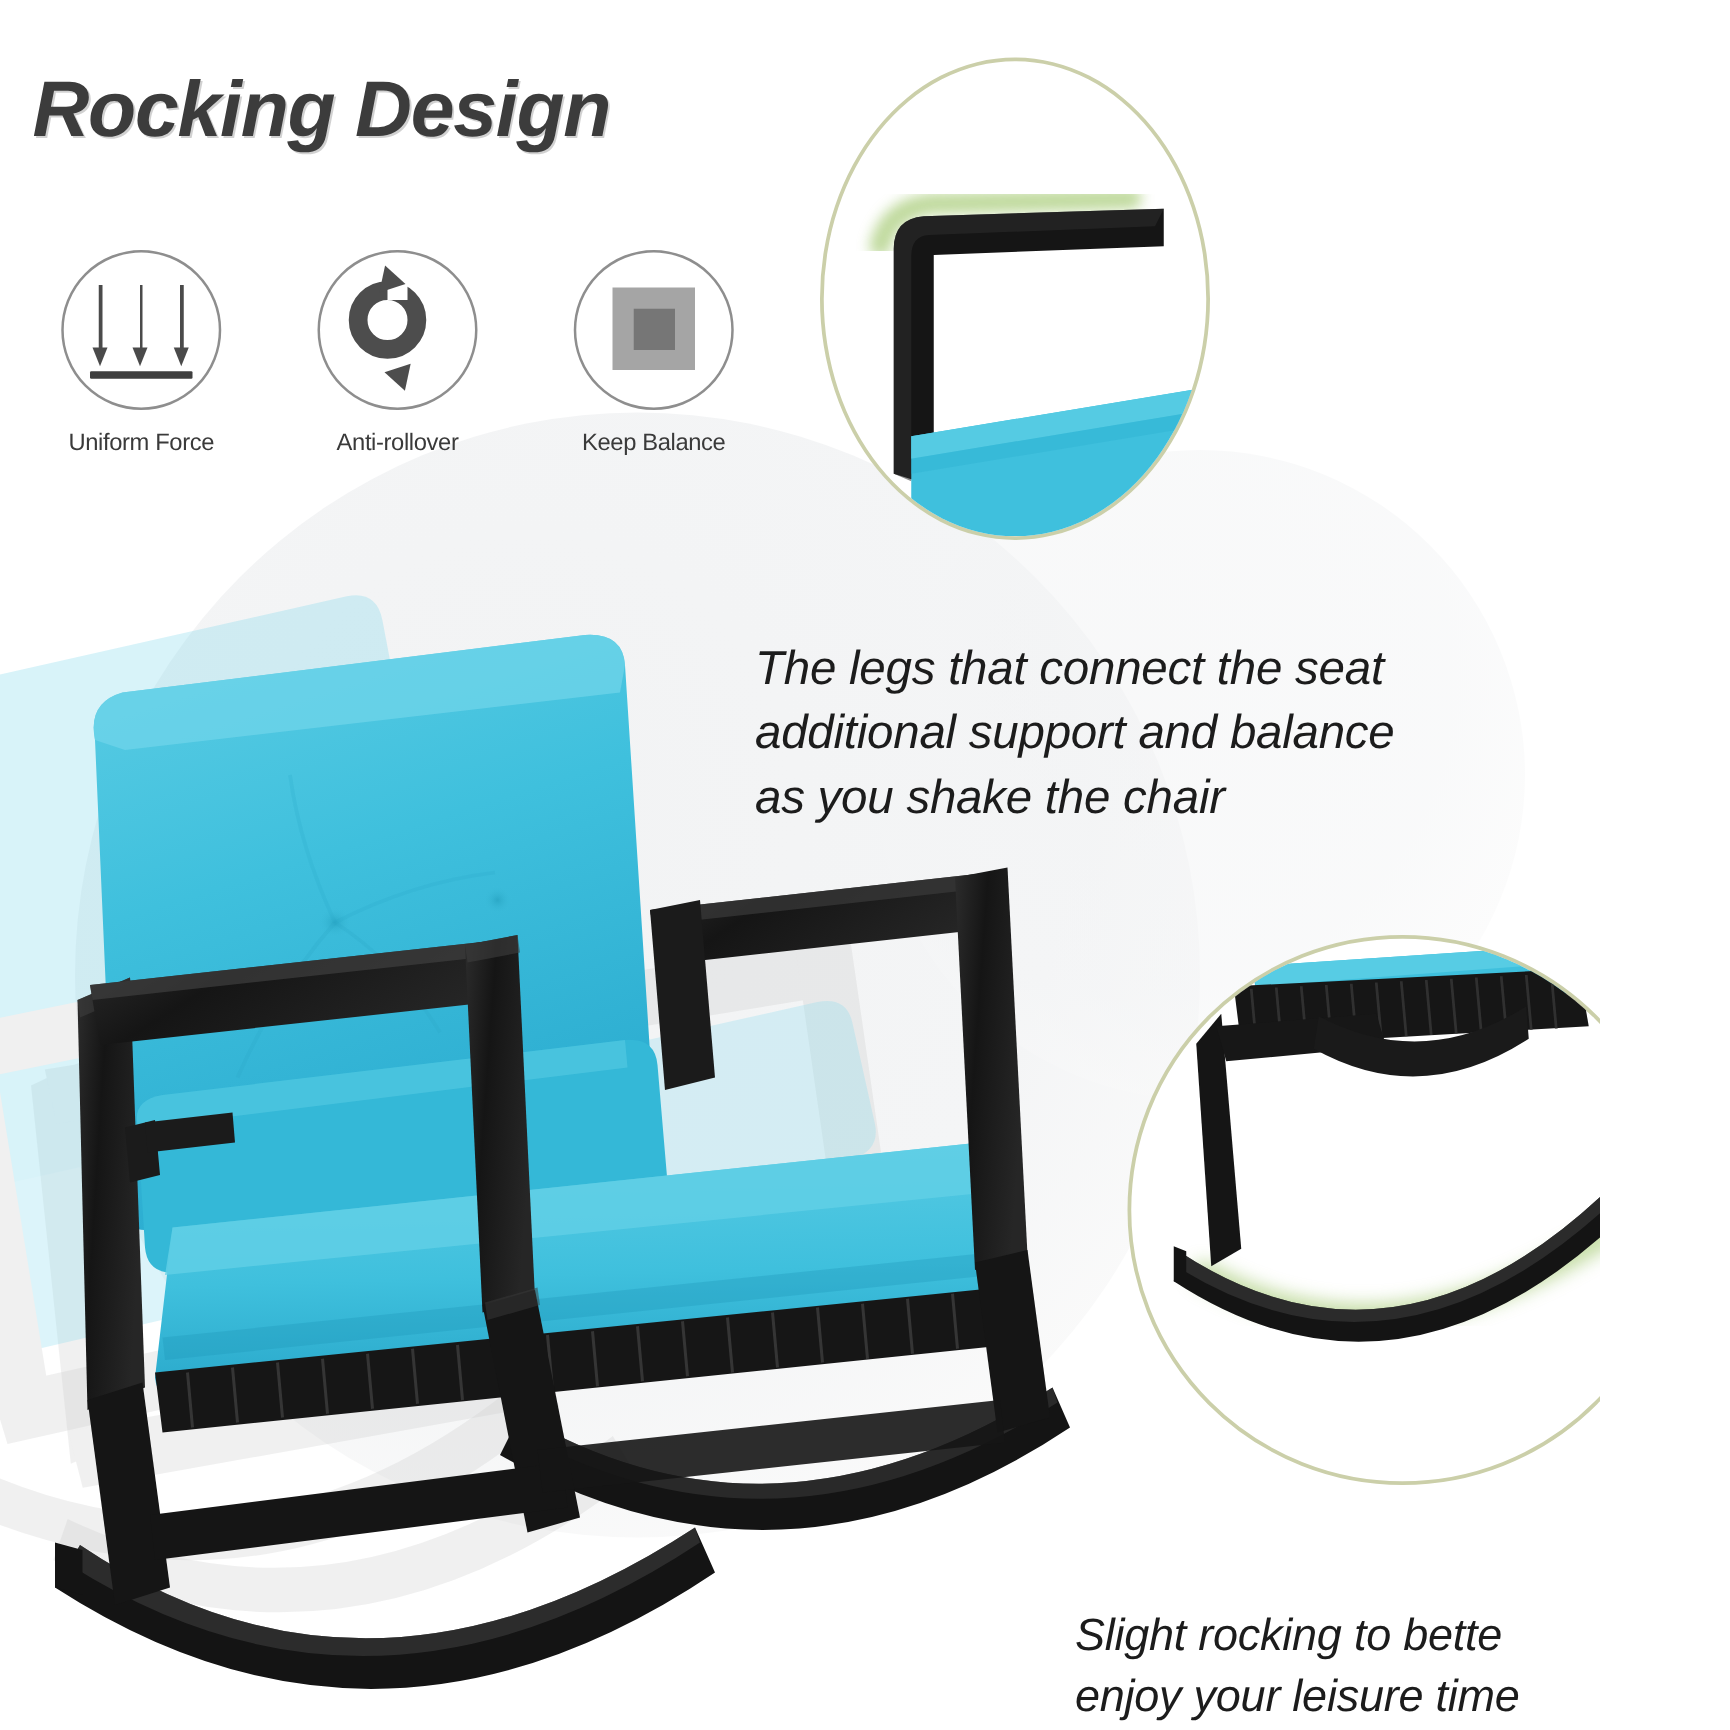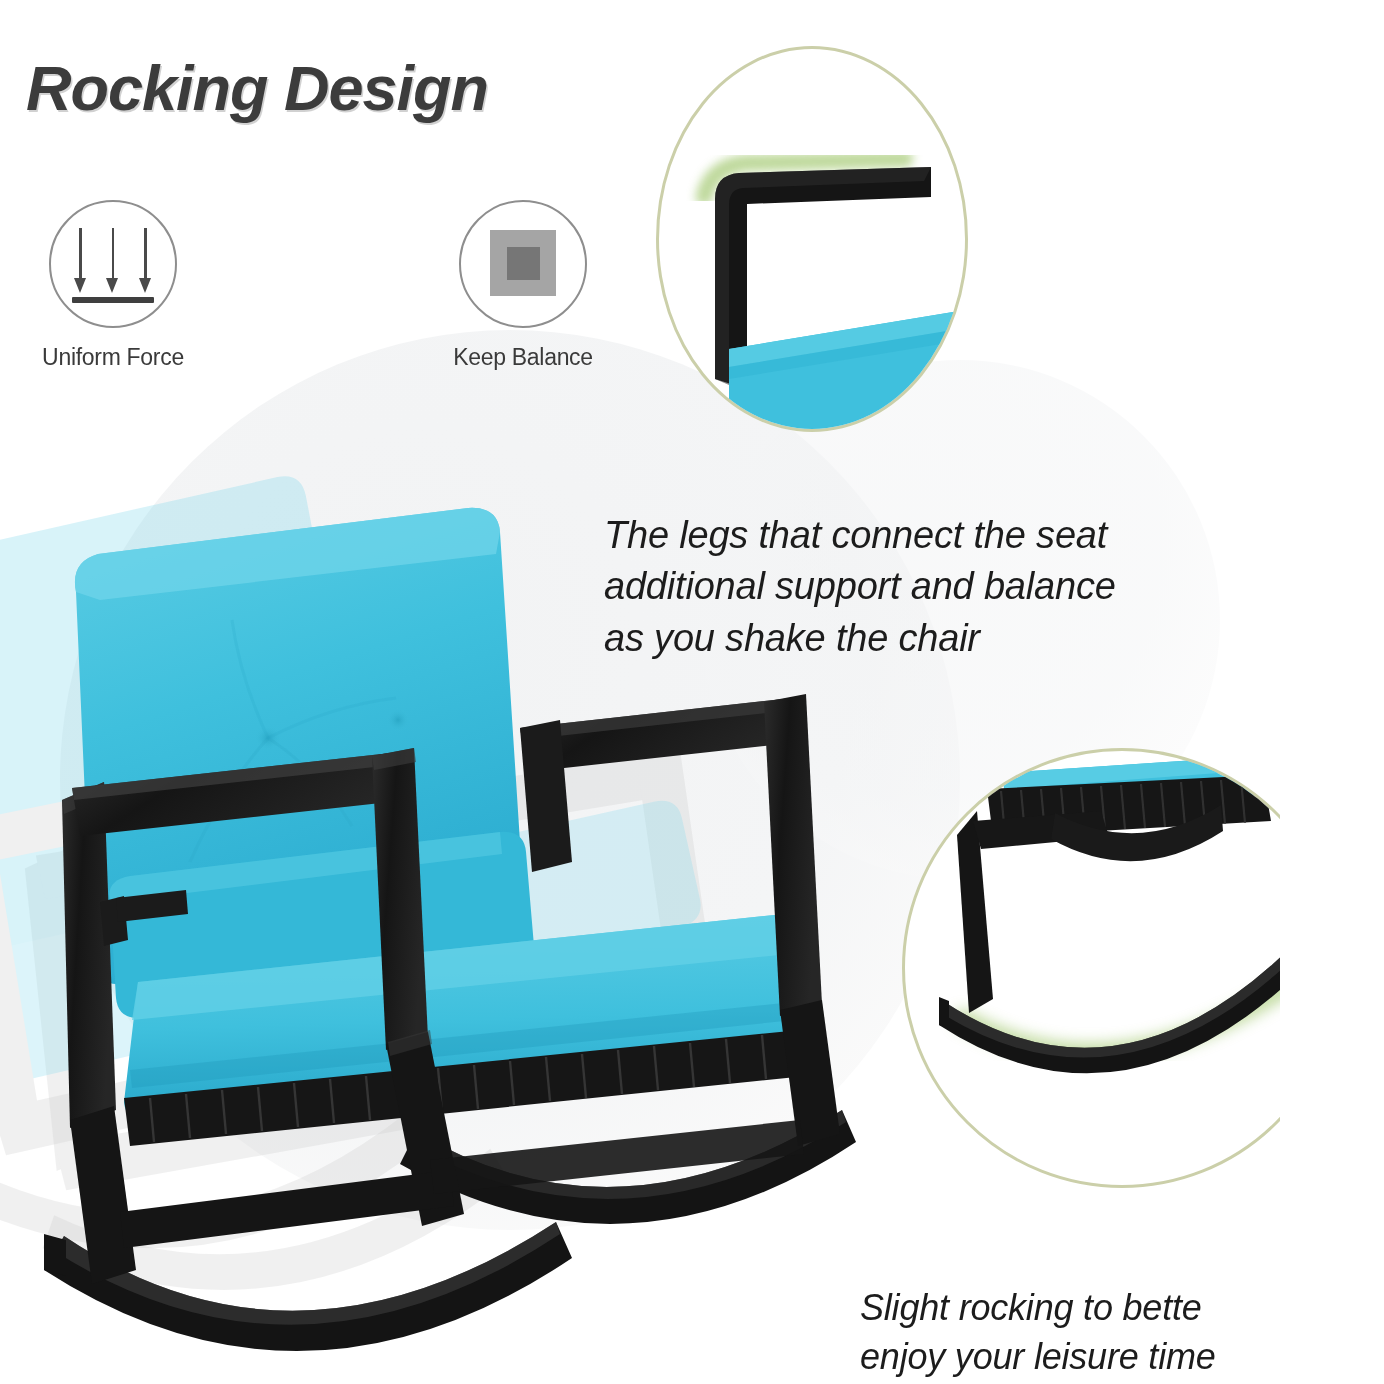--- a/index.html
+++ b/index.html
@@ -17,21 +17,21 @@
          font-size:63px;font-weight:bold;font-style:italic;
          letter-spacing:-1px;color:#3c3c3c;white-space:nowrap;
          text-shadow:1.5px 1.5px 0 rgba(0,0,0,.18);}
 
   
   .features{position:absolute;left:18px;top:200px;width:600px;height:200px;}
   .feature{position:absolute;top:0;width:190px;text-align:center;}
   .f0{left:0px;}.f1{left:205px;}.f2{left:410px;}
   .f-circle{width:124px;height:124px;border-radius:50%;border:2.6px solid #8e8e8e;
             margin:0 auto;position:relative;background:#fff;}
-  .f-label{margin-top:16px;font-size:23px;color:#3a3a3a;letter-spacing:-.3px;white-space:nowrap;}
+  .f-label{margin-top:16px;font-size:19px;color:#3a3a3a;letter-spacing:-.3px;white-space:nowrap;}
 
   
   .uf-arrow{position:absolute;top:26px;width:2.6px;height:52px;background:#4a4a4a;}
   .uf-arrow:after{content:"";position:absolute;left:-5.2px;top:50px;
         border-left:6.5px solid transparent;border-right:6.5px solid transparent;
         border-top:15px solid #4a4a4a;}
   .uf-a1{left:28px;}.uf-a2{left:60.5px;}.uf-a3{left:93px;}
   .uf-bar{position:absolute;left:21px;top:95px;width:82px;height:6px;background:#3f3f3f;border-radius:1px;}
 
   
@@ -87,20 +87,30 @@
     <div class="feature f0">
       <div class="f-circle">
         <div class="uf-arrow uf-a1"></div>
         <div class="uf-arrow uf-a2"></div>
         <div class="uf-arrow uf-a3"></div>
         <div class="uf-bar"></div>
       </div>
       <div class="f-label">Uniform Force</div>
     </div>
 
+    <div class="feature f1">
+      <div class="f-circle">
+        <div class="ar-ring"></div>
+        <div class="ar-gap"></div>
+        <div class="ar-gap2"></div>
+        <div class="ar-head ar-h1"></div>
+        <div class="ar-head ar-h2"></div>
+      </div>
+      <div class="f-label">Anti-rollover</div>
+    </div>
 
     <div class="feature f2">
       <div class="f-circle">
         <div class="kb-outer"></div>
         <div class="kb-inner"></div>
       </div>
       <div class="f-label">Keep Balance</div>
     </div>
 
   </div>

